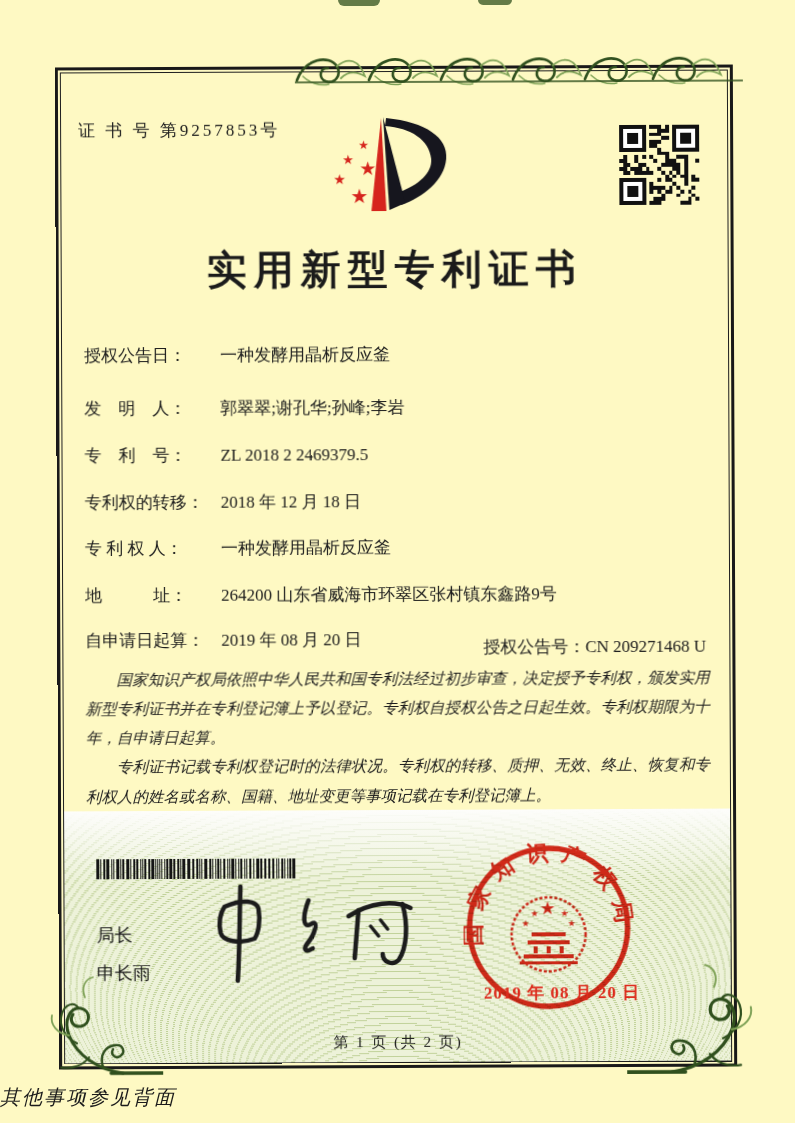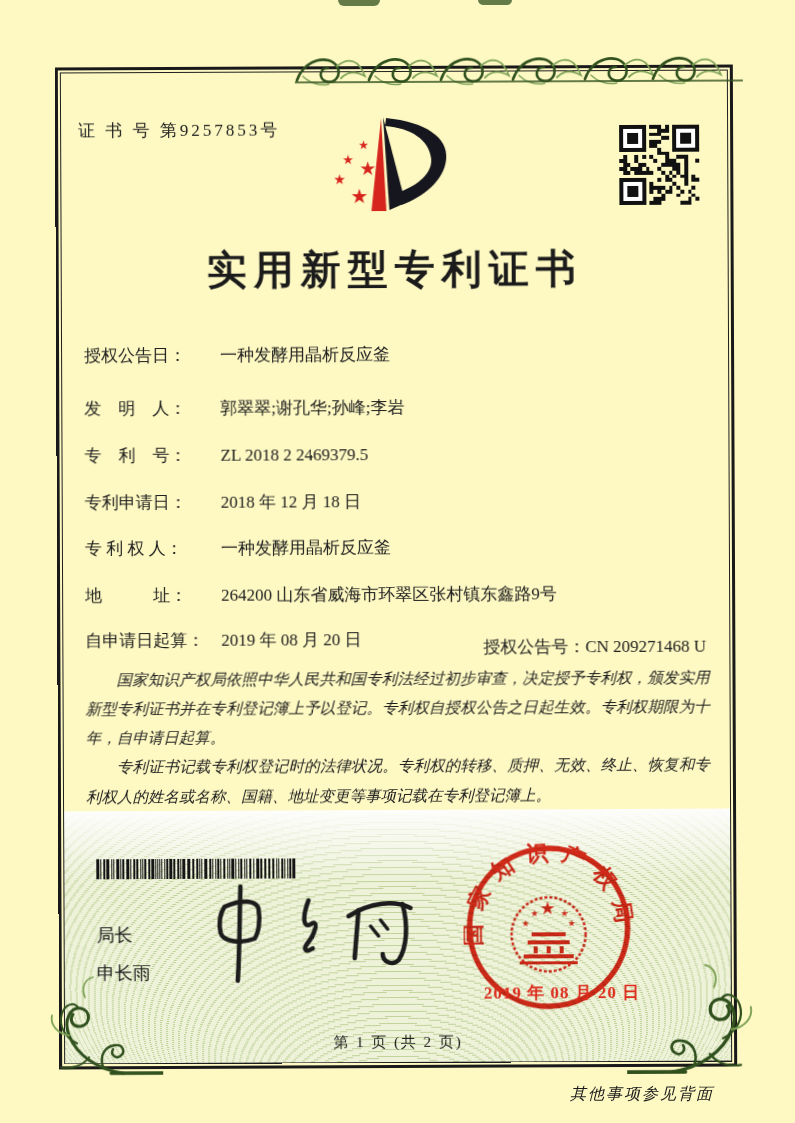--- a/index.html
+++ b/index.html
@@ -46,22 +46,22 @@
   .officer{position:absolute;left:38px;top:850px;font-size:18px;line-height:2.1;z-index:3}
   .signature{position:absolute;left:140px;top:812px;width:230px;height:110px;z-index:3}
 
   .seal{position:absolute;left:405px;top:777px;width:170px;height:170px;
     mix-blend-mode:multiply;z-index:4}
   .seal-date{position:absolute;left:398px;top:916px;width:210px;text-align:center;
     color:var(--seal-red);font-size:17px;font-weight:700;letter-spacing:1px;z-index:5}
 
   .page-info{position:absolute;left:0;bottom:16px;width:100%;text-align:center;
     font-size:15px;letter-spacing:2px;z-index:3}
-  .back-note{position:absolute;left:0;top:1084px;width:714px;text-align:right;
-    font-size:16px;font-style:italic;letter-spacing:2px}
+  .back-note{position:absolute;left:0;top:1084px;width:714px;text-align:left;
+    font-size:20px;font-style:italic;letter-spacing:2px}
 
   .flourish{position:absolute;z-index:5}
   .flourish-bl{left:-14px;bottom:-12px;width:118px;height:106px}
   .flourish-br{right:-22px;bottom:-14px;width:132px;height:118px}
   .top-band{position:absolute;left:240px;top:-20px;width:448px;height:44px;z-index:5}
 </style>
 </head>
 <body>
 
 <div class="page">
@@ -231,21 +231,21 @@
     <div class="field-row r0">
       <span class="field-label">授权公告日：</span><span class="sep"></span><span>一种发酵用晶析反应釜</span>
     </div>
     <div class="field-row r1">
       <span class="field-label">发　明　人：</span><span class="sep"></span><span>郭翠翠;谢孔华;孙峰;李岩</span>
     </div>
     <div class="field-row r2">
       <span class="field-label">专　利　号：</span><span class="sep"></span><span>ZL 2018 2 2469379.5</span>
     </div>
     <div class="field-row r3">
-      <span class="field-label">专利申请日：</span><span class="sep"></span><span>2018 年 12 月 18 日</span>
+      <span class="field-label">专利权的转移：</span><span class="sep"></span><span>2018 年 12 月 18 日</span>
     </div>
     <div class="field-row r4">
       <span class="field-label">专 利 权 人：</span><span class="sep"></span><span>一种发酵用晶析反应釜</span>
     </div>
     <div class="field-row r5">
       <span class="field-label">地　　　址：</span><span class="sep"></span><span>264200 山东省威海市环翠区张村镇东鑫路9号</span>
     </div>
     <div class="field-row r6">
       <span class="field-label">自申请日起算：</span><span class="sep"></span><span>2019 年 08 月 20 日</span>
       <span class="grant-no">

